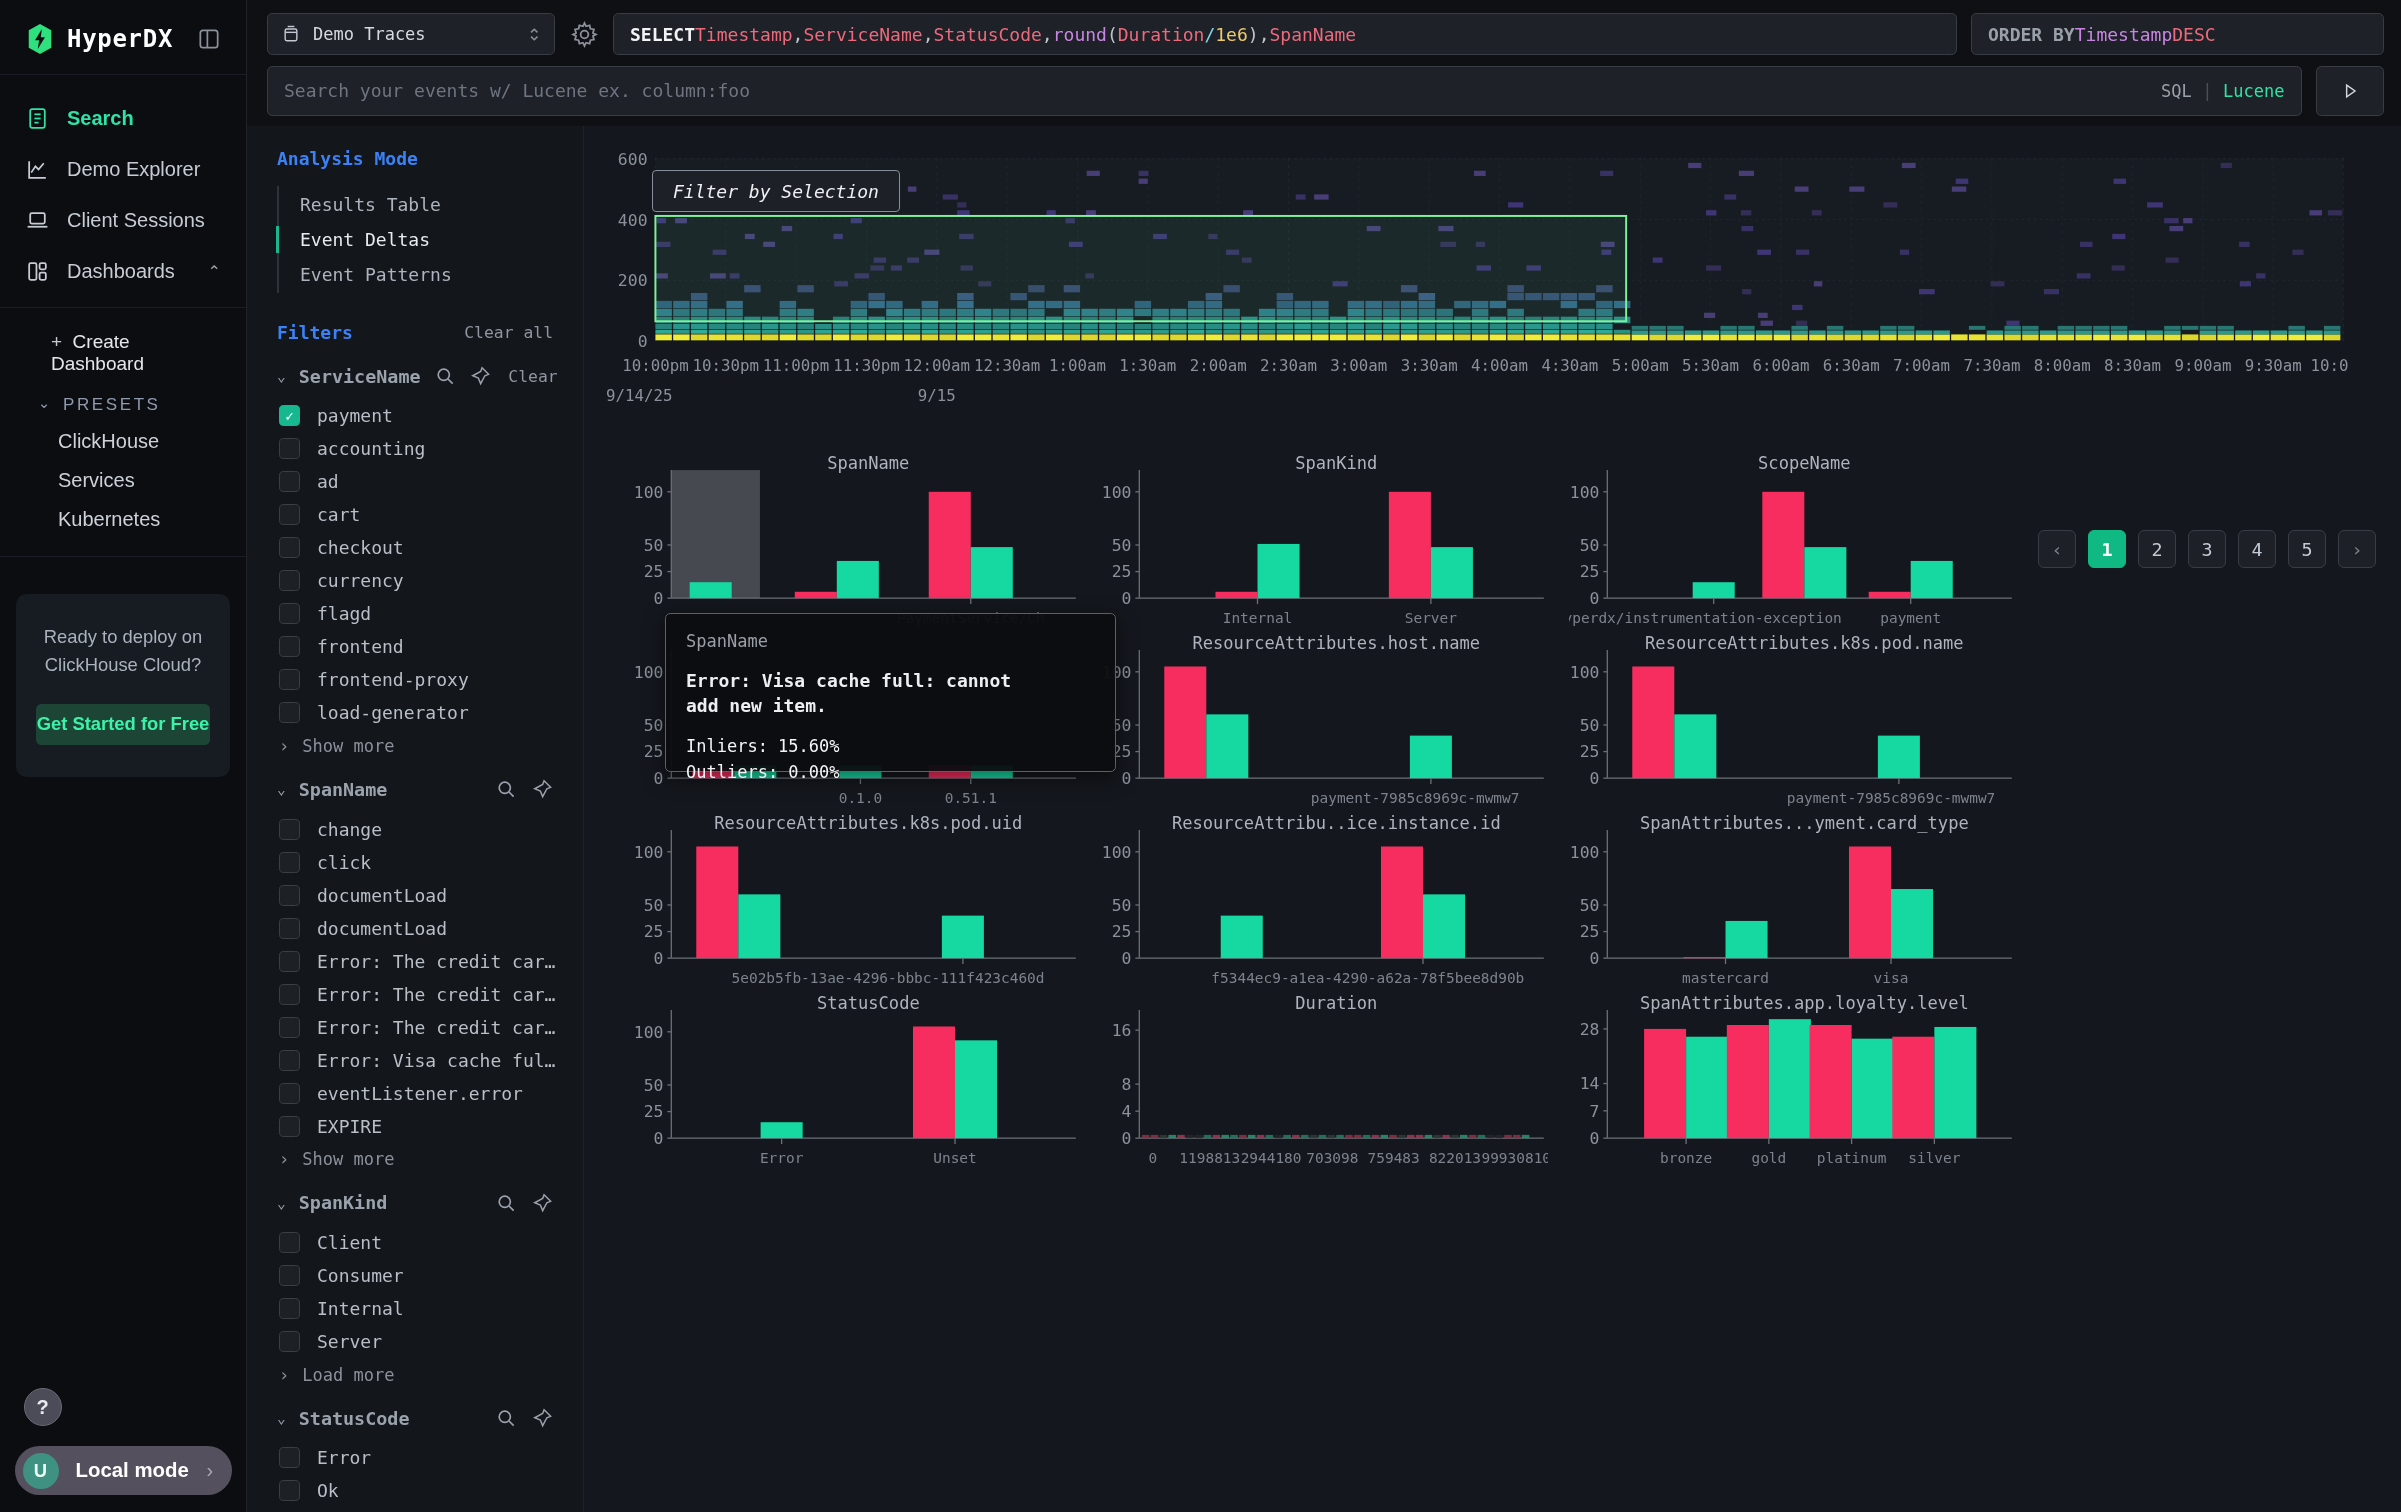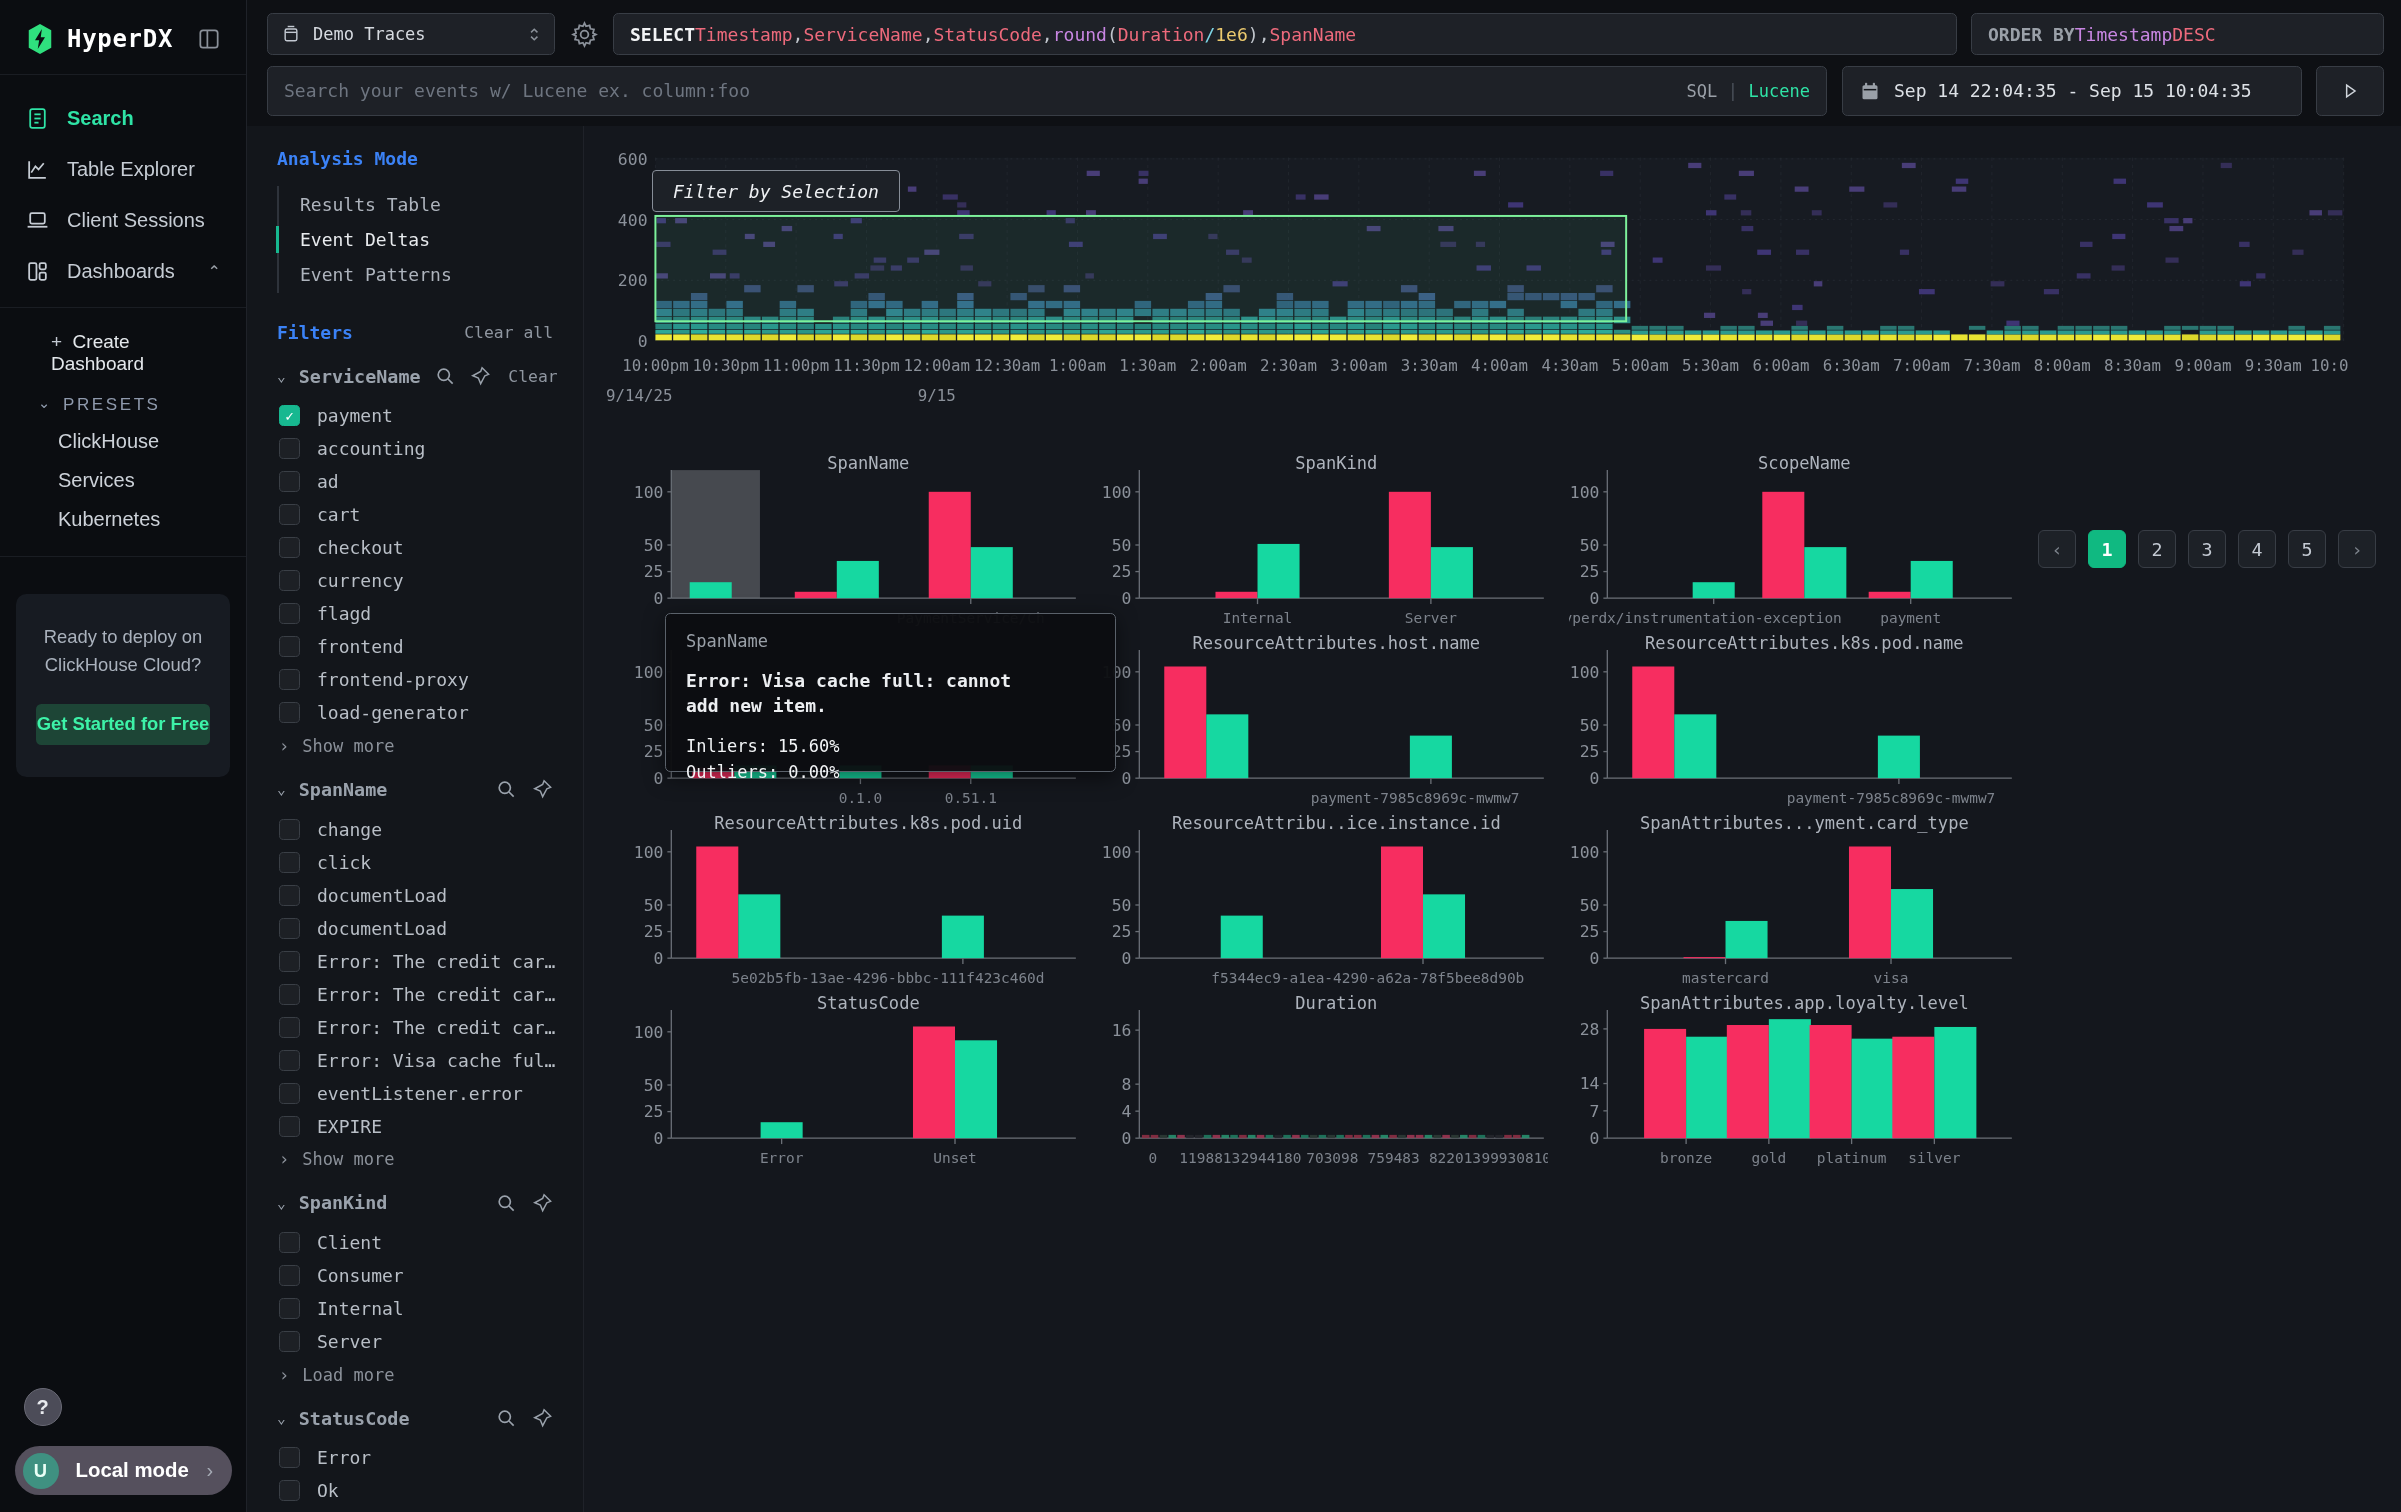--- a/index.html
+++ b/index.html
@@ -140,21 +140,21 @@
             <line x1="9" y1="12" x2="15" y2="12"></line>
             <line x1="9" y1="16" x2="13" y2="16"></line>
         </svg>
         <span>Search</span>
       </div>
       <div class="nav-item">
         <svg class="nicon" viewBox="0 0 24 24" fill="none" stroke="currentColor" stroke-width="1.7">
           <polyline points="4,4 4,20 20,20"></polyline>
             <polyline points="6,15 10,9 13,12 18,6"></polyline>
         </svg>
-        <span>Table Explorer</span>
+        <span>Demo Explorer</span>
       </div>
       <div class="nav-item">
         <svg class="nicon" viewBox="0 0 24 24" fill="none" stroke="currentColor" stroke-width="1.7">
           <rect x="5" y="5" width="14" height="10" rx="1.5"></rect>
             <line x1="2.5" y1="18" x2="21.5" y2="18"></line>
         </svg>
         <span>Client Sessions</span>
       </div>
       <div class="nav-item">
         <svg class="nicon" viewBox="0 0 24 24" fill="none" stroke="currentColor" stroke-width="1.7">
@@ -241,29 +241,20 @@
           </div>
       </div>
       <div class="tb-row">
         <div class="box search-box">
           <input class="search-input" placeholder="Search your events w/ Lucene ex. column:foo" style="">
           <div class="lang-toggle">
             <span class="lang-sql">SQL</span>
             <span class="lang-sep">|</span>
             <span class="lang-lucene">Lucene</span>
           </div>
-        </div>
-        <div class="box date-box">
-          <svg width="20" height="20" viewBox="0 0 24 24" fill="#9aa0a8">
-            <rect x="3" y="5" width="18" height="17" rx="2"></rect>
-              <rect x="6" y="2" width="2.6" height="5" rx="1" fill="#9aa0a8"></rect>
-              <rect x="15.4" y="2" width="2.6" height="5" rx="1" fill="#9aa0a8"></rect>
-              <rect x="4.5" y="9.5" width="15" height="1.8" fill="#13161b"></rect>
-          </svg>
-          <span>Sep 14 22:04:35 - Sep 15 10:04:35</span>
         </div>
         <div class="box run-btn">
           <svg width="20" height="20" viewBox="0 0 24 24" fill="none" stroke="currentColor" stroke-width="1.8">
             <path d="M8 5 L18 12 L8 19 Z"></path>
           </svg>
         </div>
       </div>
     </div>
 
     <div class="content">

